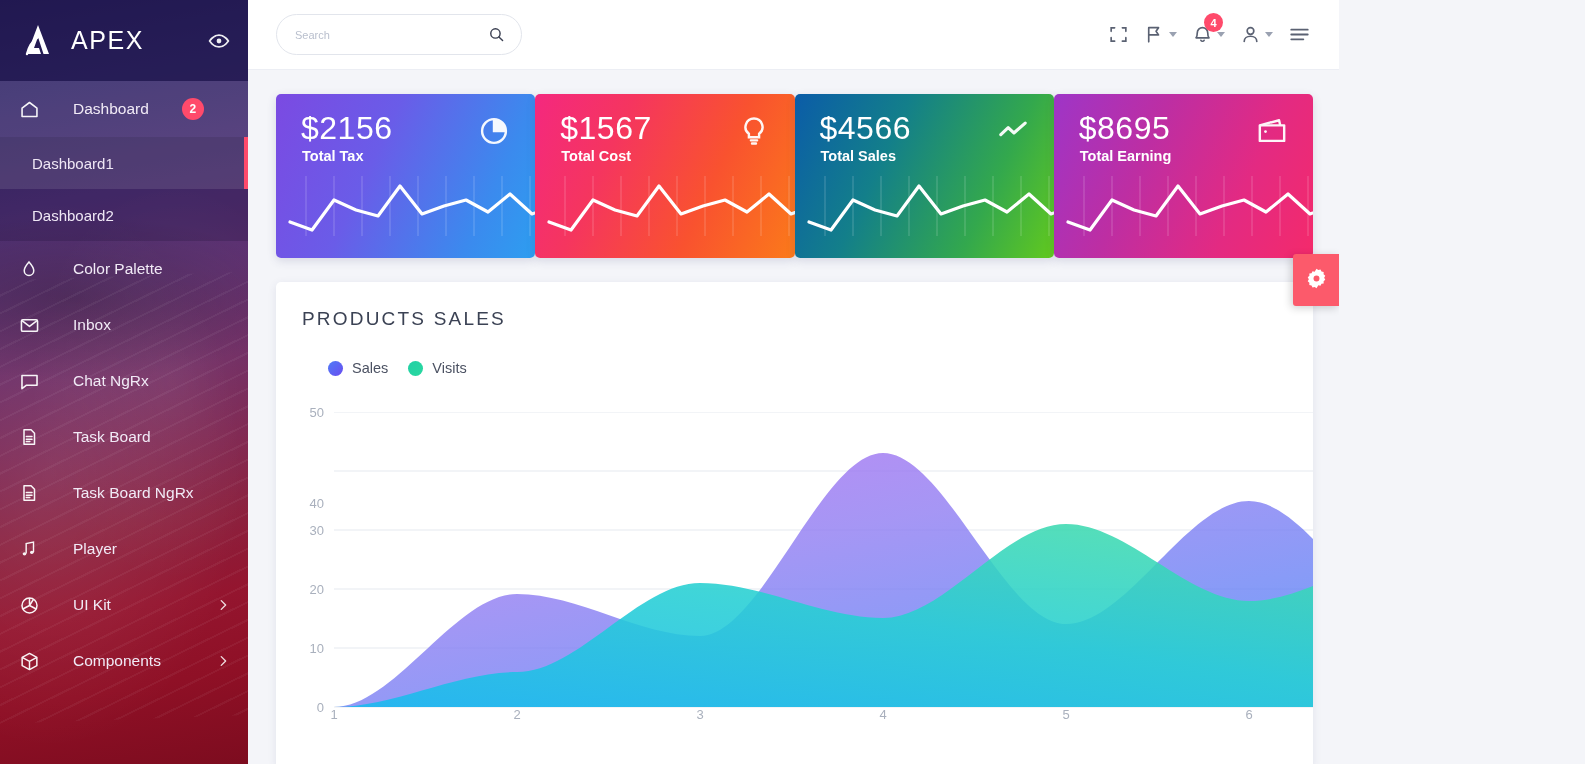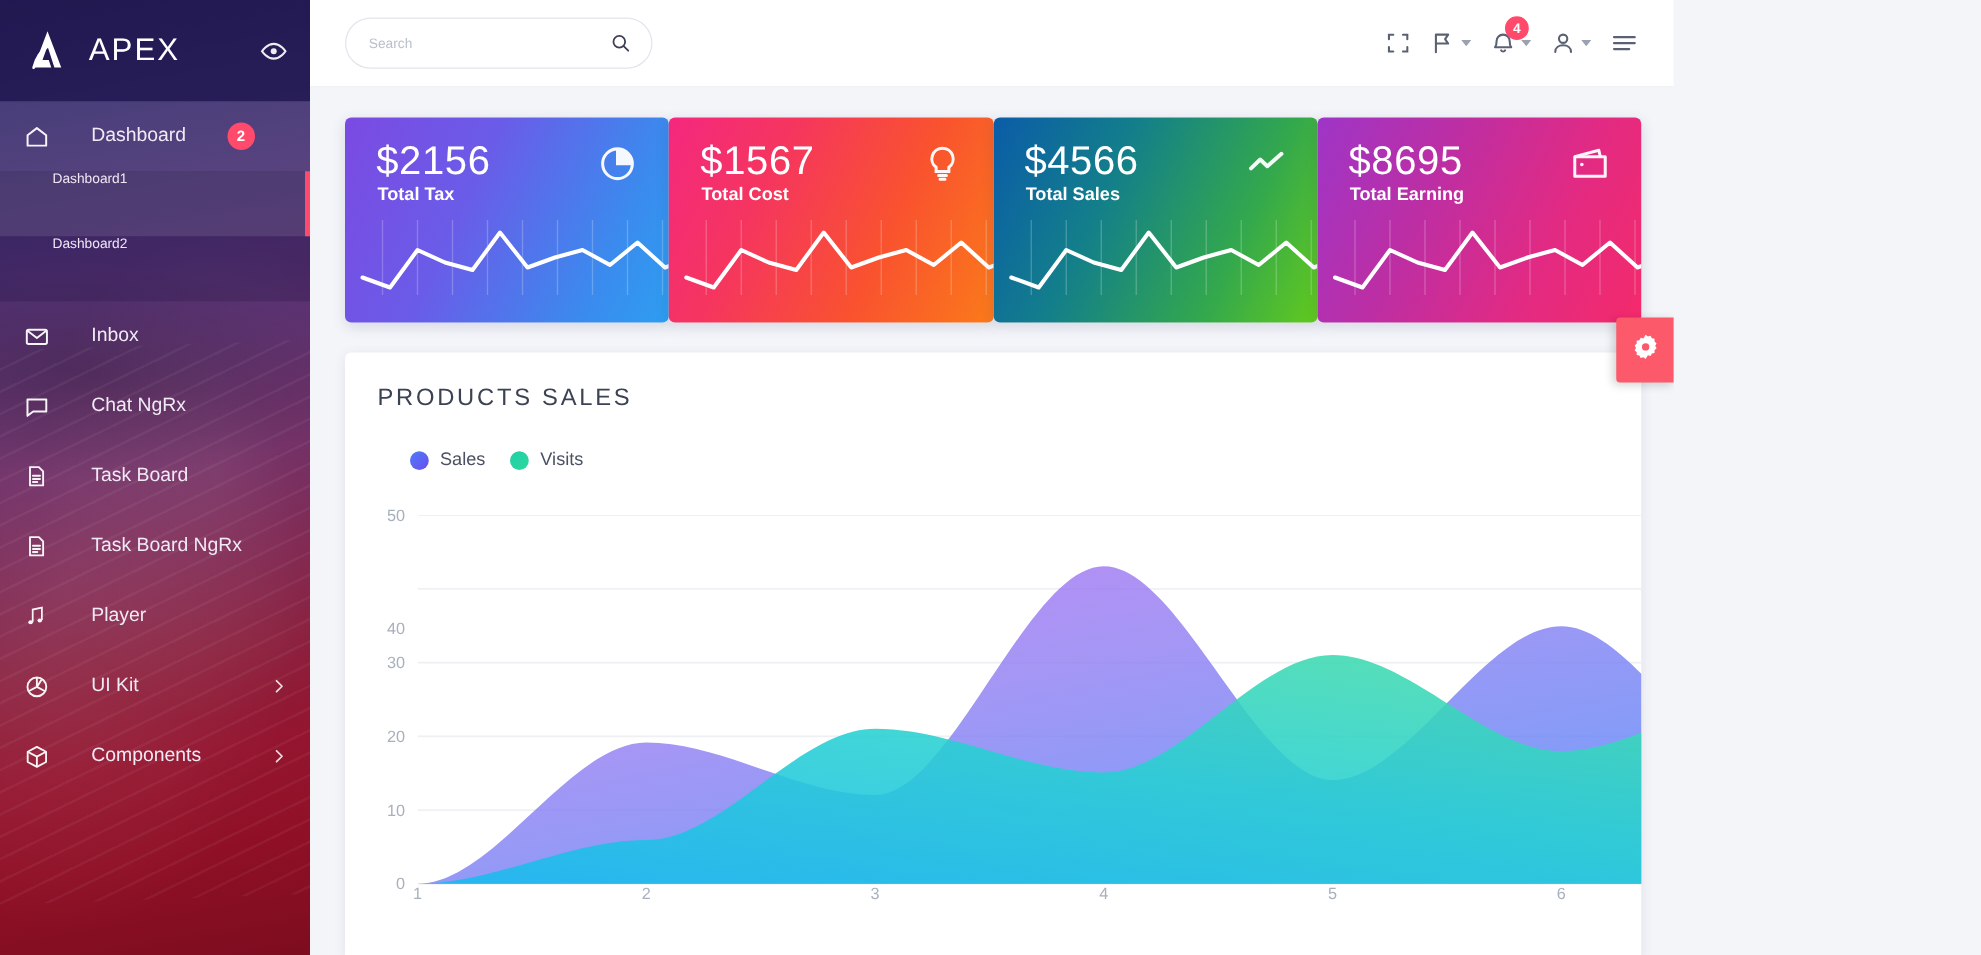--- a/index.html
+++ b/index.html
@@ -80,23 +80,23 @@
     min-width: 22px; height: 22px; border-radius: 11px;
     display: flex; align-items: center; justify-content: center;
     padding: 0 6px;
   }
   .nav-caret { width: 16px; height: 16px; margin-left: 9px; opacity: .9; }
   .nav-arrow { margin-left: auto; width: 14px; height: 14px; opacity: .85; }
 
   .submenu { background: rgba(20,10,44,0.20); }
   .sub-item {
     position: relative;
-    display: flex; align-items: flex-start;
-    height: 52px; padding-left: 42px;
-    color: #efe7f5; font-size: 11px; cursor: pointer;
+    display: flex; align-items: center;
+    height: 52px; padding-left: 32px;
+    color: #efe7f5; font-size: 15px; cursor: pointer;
   }
   .sub-item.active { background: rgba(255,255,255,0.10); }
   .sub-item.active::after {
     content: ""; position: absolute; right: 0; top: 0; bottom: 0;
     width: 4px; background: #ff4a6b;
   }
 
   
   .main { flex: 1; height: 764px; position: relative; overflow: hidden; background: #f4f5f9; }
 
@@ -213,20 +213,28 @@
 
         <div class="submenu">
           <div class="sub-item active">
             <span>Dashboard1</span>
           </div>
           <div class="sub-item">
             <span>Dashboard2</span>
           </div>
         </div>
 
+        <div class="nav-item">
+          <span class="nav-ico">
+            <svg viewBox="0 0 24 24" width="20" height="20" fill="none" stroke="#fff" stroke-width="1.8">
+              <path d="M12 3.6 C12 3.6 6.3 10 6.3 14 a5.7 5.7 0 0 0 11.4 0 C17.7 10 12 3.6 12 3.6z"></path>
+            </svg>
+          </span>
+          <span>Color Palette</span>
+        </div>
 
         <div class="nav-item">
           <span class="nav-ico">
             <svg viewBox="0 0 24 24" width="21" height="21" fill="none" stroke="#fff" stroke-width="1.8" stroke-linejoin="round">
               <rect x="2.8" y="5.4" width="18.4" height="13.2" rx="1.6"></rect>
               <path d="M3.4 6.4 L12 13 L20.6 6.4"></path>
             </svg>
           </span>
           <span>Inbox</span>
         </div>

